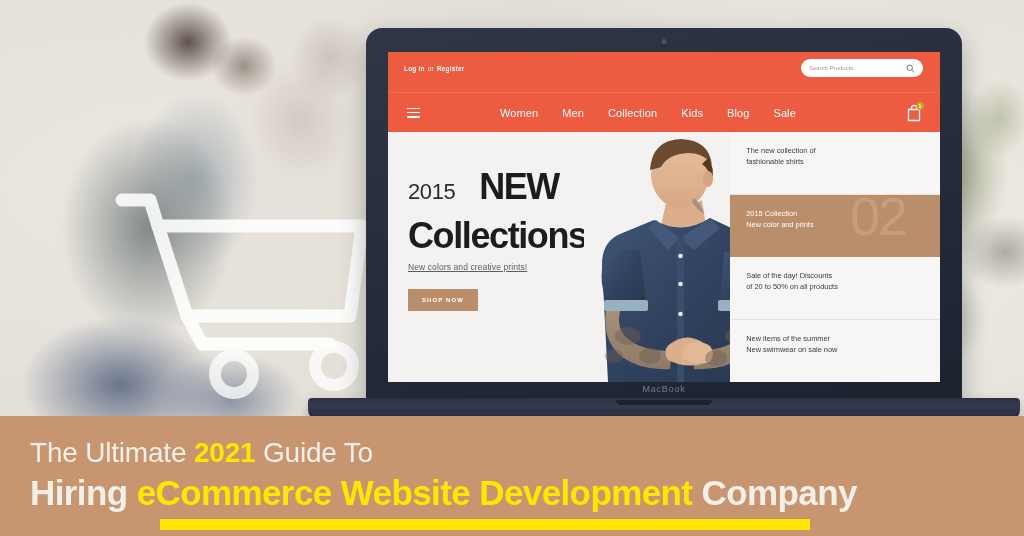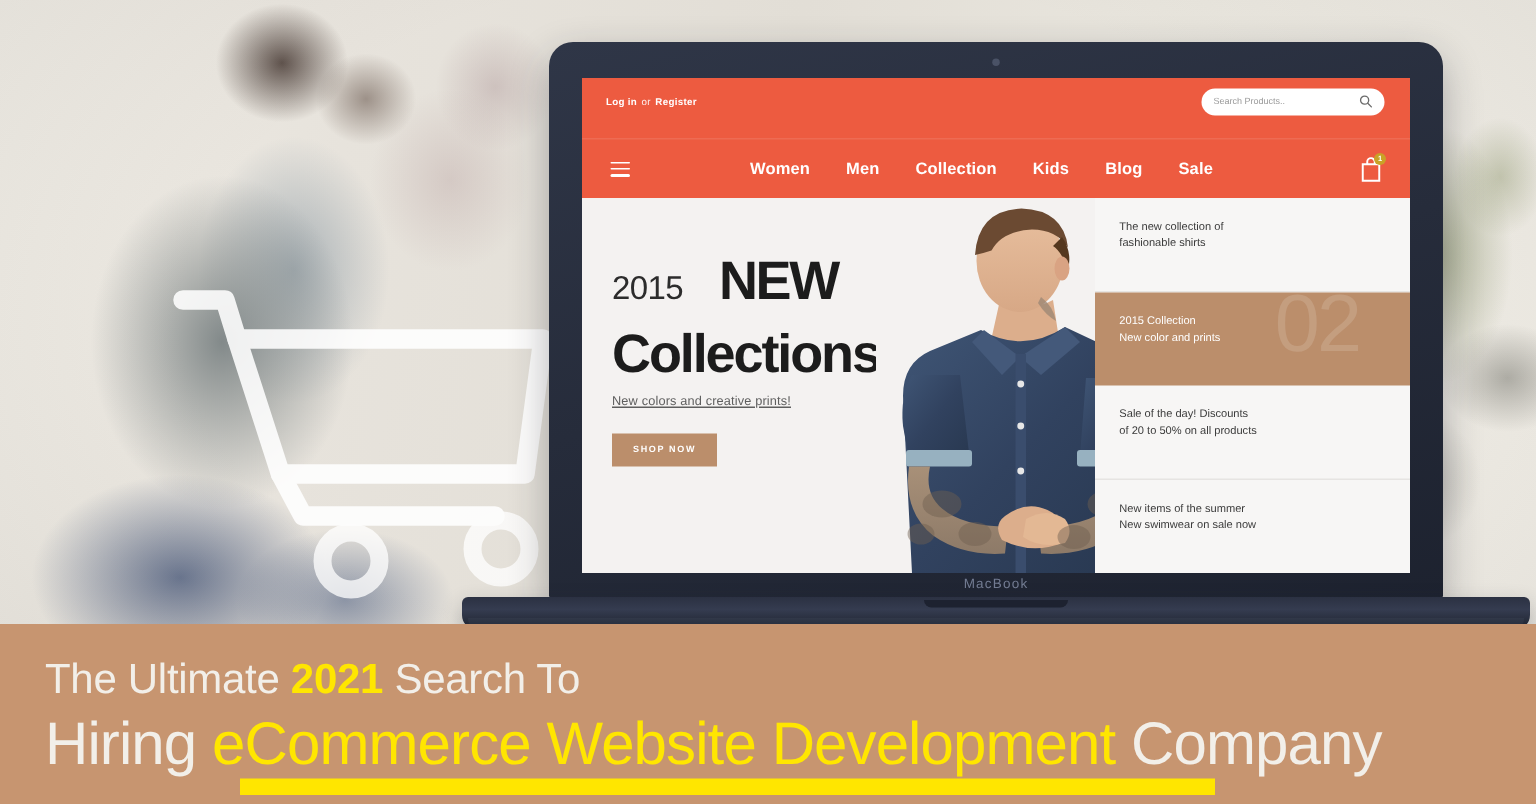--- a/index.html
+++ b/index.html
@@ -204,21 +204,21 @@
   .nav-links {
     position: absolute;
     left: 112px;
     display: flex;
     gap: 24px;
     align-items: center;
   }
   .nav-links a {
     color: #ffffff;
     font-size: 11px;
-    font-weight: bold;
+    font-weight: normal;
     text-decoration: none;
     letter-spacing: 0.1px;
     white-space: nowrap;
   }
 
   .cart-btn {
     position: absolute;
     right: 18px;
     top: 50%;
     transform: translateY(-50%);
@@ -360,22 +360,22 @@
   .banner-l1 {
     font-size: 28px;
     color: #f2efe9;
     letter-spacing: -0.2px;
     font-weight: normal;
     line-height: 1.1;
   }
   .banner-l1 .hl { color: #ffe600; font-weight: bold; }
   .banner-l2 {
     margin-top: 5px;
-    font-size: 40px;
-    font-weight: normal;
+    font-size: 35px;
+    font-weight: bold;
     color: #f2efe9;
     letter-spacing: -0.6px;
     line-height: 1.1;
     white-space: nowrap;
   }
   .banner-l2 .hl { color: #ffe600; }
   .banner-rule {
     position: absolute;
     left: 160px;
     bottom: 6px;
@@ -545,21 +545,21 @@
 
       </div>
     </div>
   </div>
 
   <div class="laptop-base"></div>
   <div class="laptop-base-edge"></div>
 
   <div class="banner">
     <div class="banner-l1">
-      <span>The Ultimate </span><span class="hl">2021</span><span> Search To</span>
+      <span>The Ultimate </span><span class="hl">2021</span><span> Guide To</span>
     </div>
     <div class="banner-l2">
       <span>Hiring </span><span class="hl">eCommerce Website Development</span><span> Company</span>
     </div>
     <div class="banner-rule"></div>
   </div>
 
 </div>
 
 </body></html>

